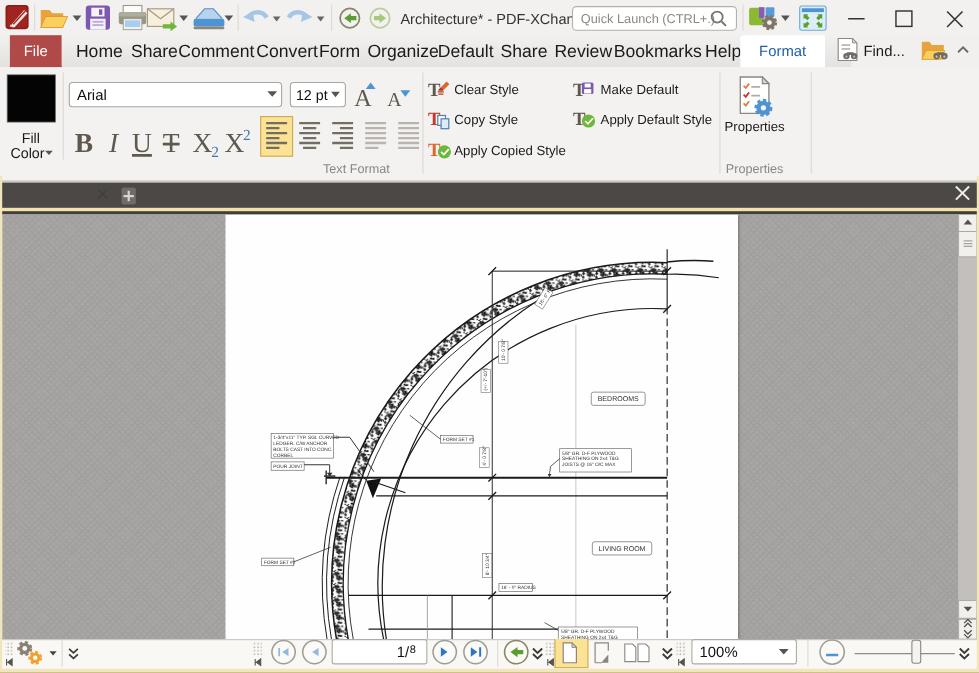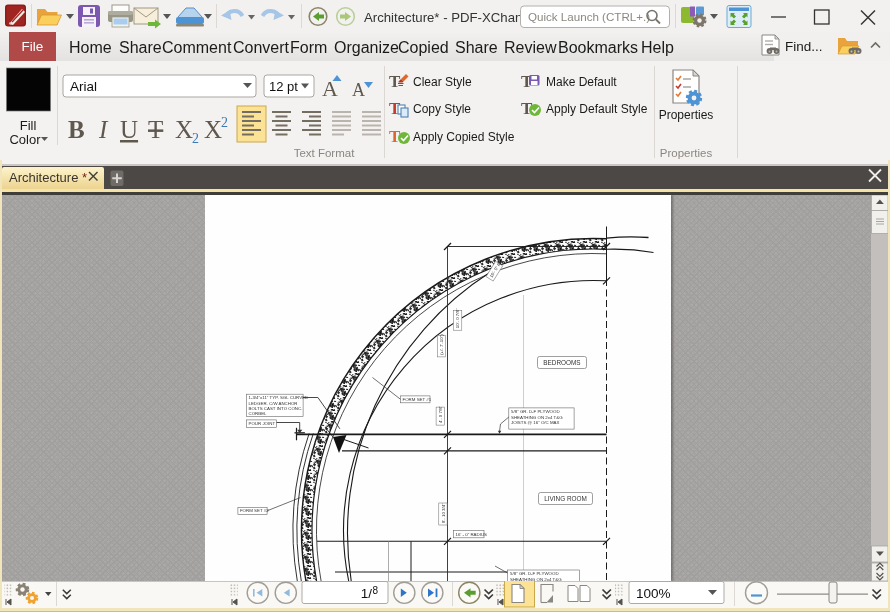--- a/index.html
+++ b/index.html
@@ -122,25 +122,26 @@
 </svg>
 
 <div class="abs" id="menubar">
   <div id="filebtn" class="abs">File</div>
   <div class="menuitem" style="left:69px">Home</div>
   <div class="menuitem" style="left:119px">Share</div>
   <div class="menuitem" style="left:162px">Comment</div>
   <div class="menuitem" style="left:233px">Convert</div>
   <div class="menuitem" style="left:290px">Form</div>
   <div class="menuitem" style="left:334px">Organize</div>
-  <div class="menuitem" style="left:398px">Copied</div>
+  <div class="menuitem" style="left:398px">Default</div>
   <div class="menuitem" style="left:455px">Share</div>
   <div class="menuitem" style="left:504px">Review</div>
   <div class="menuitem" style="left:558px">Bookmarks</div>
   <div class="menuitem" style="left:641px">Help</div>
+  <div id="formattab" class="abs">Format</div>
 </div>
 <div class="abs" style="left:9px;top:60px;width:47px;height:2px;background:#b04a48"></div>
 
 <div class="abs" id="ribbon"></div>
 <svg class="abs" width="890" height="105" style="left:0;top:61px" font-family="&quot;Liberation Sans&quot;,sans-serif">
 
   <rect x="6.5" y="7" width="44" height="43" fill="#040404" stroke="#777" stroke-width="0.7"></rect>
   <text x="28" y="69" font-size="13" fill="#1a1a1a" text-anchor="middle">Fill</text>
   <text x="25" y="83" font-size="13" fill="#1a1a1a" text-anchor="middle">Color</text>
   <path d="M41 76 l7 0 l-3.5 4 z" fill="#555"></path>
@@ -247,21 +248,20 @@
   <circle cx="191.5" cy="20" r="3" fill="#6e6a64"></circle>
   <circle cx="198.5" cy="20" r="3" fill="#6e6a64"></circle>
   <rect x="192" y="16.5" width="6" height="2.5" fill="#6e6a64"></rect>
   <circle cx="191.5" cy="20.5" r="1" fill="#c8c4be"></circle>
   <circle cx="198.5" cy="20.5" r="1" fill="#c8c4be"></circle>
   <path d="M210 12 l5.5 5.5 M215.5 17.5 l-5.5 5.5" stroke="#777" stroke-width="0" fill="none"></path>
   <path d="M211 16.5 l4.5-4.5 l4.5 4.5" stroke="#6e6a64" stroke-width="1.7" fill="none"></path>
 </svg>
 
 <div class="abs" id="tabbar">
-  <div id="activetab">Architecture <span style="color:#7a2020">*</span></div>
   <svg class="abs" width="890" height="23" style="left:0;top:0">
     <line x1="89" y1="6" x2="97.5" y2="14.5" stroke="#42403d" stroke-width="1.4"></line>
     <line x1="97.5" y1="6" x2="89" y2="14.5" stroke="#42403d" stroke-width="1.4"></line>
     <rect x="110.5" y="4.5" width="13" height="15.5" rx="2" fill="#6f6b66"></rect>
     <path d="M117 7.5 v9.5 M112.25 12.25 h9.5" stroke="#d8d5d0" stroke-width="2"></path>
     <line x1="869" y1="3.5" x2="881" y2="15.5" stroke="#f0eeea" stroke-width="1.8"></line>
     <line x1="881" y1="3.5" x2="869" y2="15.5" stroke="#f0eeea" stroke-width="1.8"></line>
   </svg>
 </div>
 <div class="abs" id="creamline"></div>

